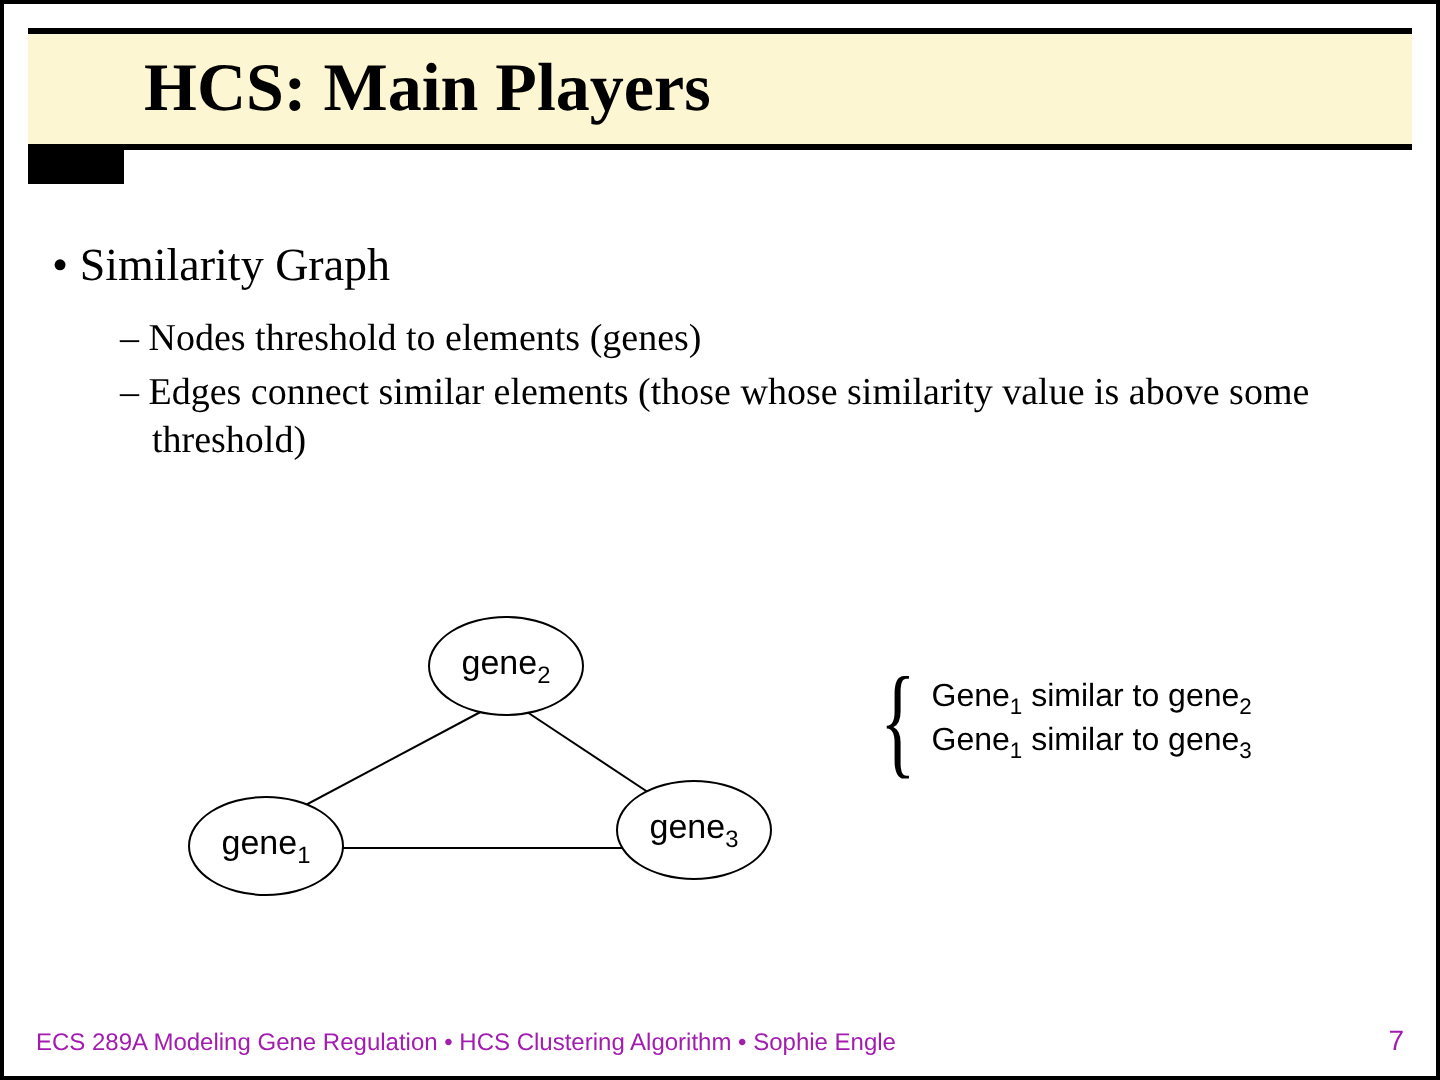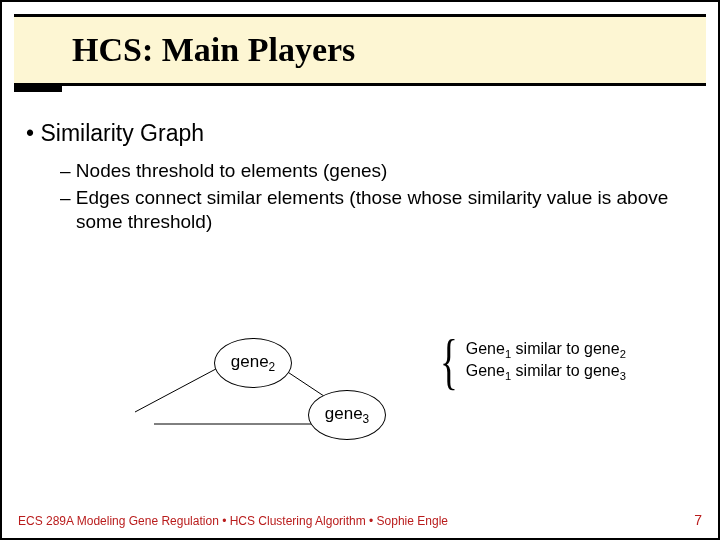--- a/index.html
+++ b/index.html
@@ -10,21 +10,21 @@
     border: 2px solid #000;
     font-family: Arial, Helvetica, sans-serif;
     position: relative;
     overflow: hidden;
   }
   .title-band {
     position: absolute;
     left: 12px;
     top: 12px;
     right: 12px;
-    height: 72px;
+    height: 61px;
     background: #fdf6d3;
     border-top: 3px solid #000;
     border-bottom: 3px solid #000;
     display: flex;
     align-items: center;
   }
   .title-leftbar {
     position: absolute;
     left: 12px;
     top: 12px;
@@ -37,20 +37,21 @@
     font-family: "Times New Roman", Times, serif;
     font-size: 34px;
     font-weight: bold;
     color: #000;
   }
   .content {
     position: absolute;
     left: 24px;
     top: 118px;
     right: 35px;
+    font-family: Liberation Serif, serif;
   }
   .bullet-l1 {
     font-size: 23px;
     color: #000;
     margin-bottom: 12px;
   }
   .bullet-l1::before { content: "• "; }
   .l1-text { }
   .sublist { margin-left: 34px; }
   .bullet-l2 {
@@ -110,21 +111,21 @@
   }
   .footer {
     position: absolute;
     left: 16px;
     right: 16px;
     bottom: 10px;
     display: flex;
     justify-content: space-between;
     align-items: baseline;
     font-size: 12px;
-    color: #b91c1c;
+    color: #a21caf;
     gap: 41px;
   }
   .pagenum { font-size: 14px; }
 </style>
 </head>
 <body>
 
 <div class="title-leftbar"></div>
 <div class="title-band">
   <div class="title-text">HCS: Main Players</div>
@@ -139,22 +140,25 @@
     <div class="bullet-l2">Edges connect similar elements (those whose similarity value is above some threshold)</div>
   </div>
 </div>
 
 <div class="diagram">
   <svg class="edges">
     <line x1="133" y1="130" x2="242" y2="72" stroke="#000" stroke-width="1"></line>
     <line x1="260" y1="73" x2="343" y2="128" stroke="#000" stroke-width="1"></line>
     <line x1="152" y1="142" x2="323" y2="142" stroke="#000" stroke-width="1"></line>
   </svg>
-  <div class="node" style="left:212px; top:56px;text-align:right;">
+  <div class="node" style="left:212px; top:26px;text-align:right;">
     <span><span>gene</span><sub>2</sub></span>
+  </div>
+  <div class="node" style="left:92px; top:116px;">
+    <span><span>gene</span><sub>1</sub></span>
   </div>
   <div class="node" style="left:306px; top:108px;">
     <span><span>gene</span><sub>3</sub></span>
   </div>
 
   <div class="brace-wrap">
     <div class="brace">{</div>
     <div class="annot">
       <div><span>Gene</span><sub>1</sub><span> similar to gene</span><sub>2</sub></div>
       <div><span>Gene</span><sub>1</sub><span> similar to gene</span><sub>3</sub></div>

